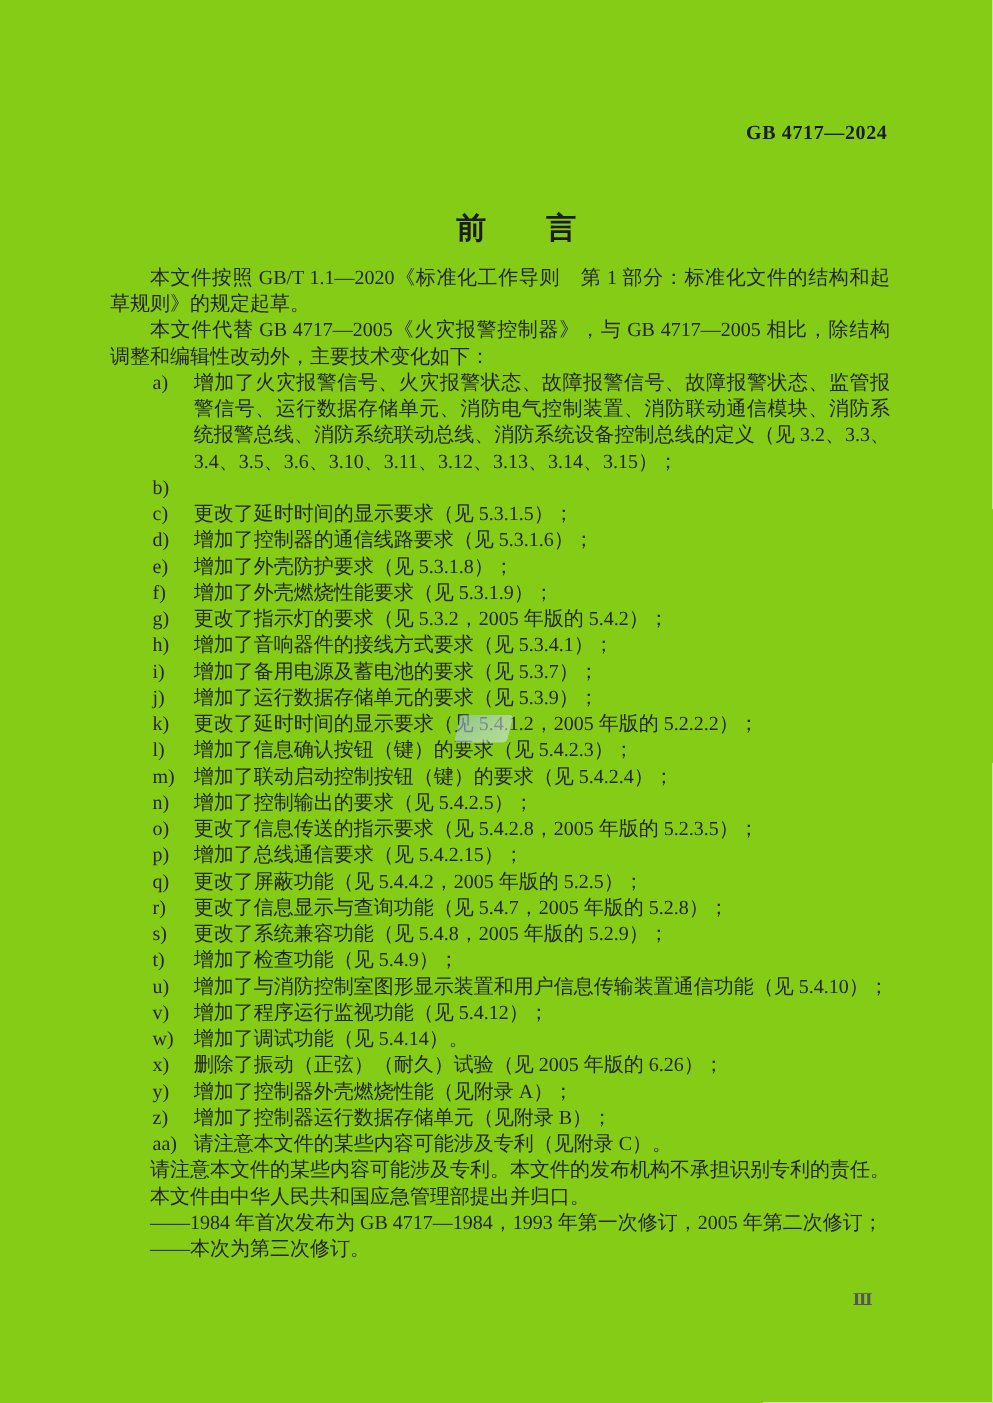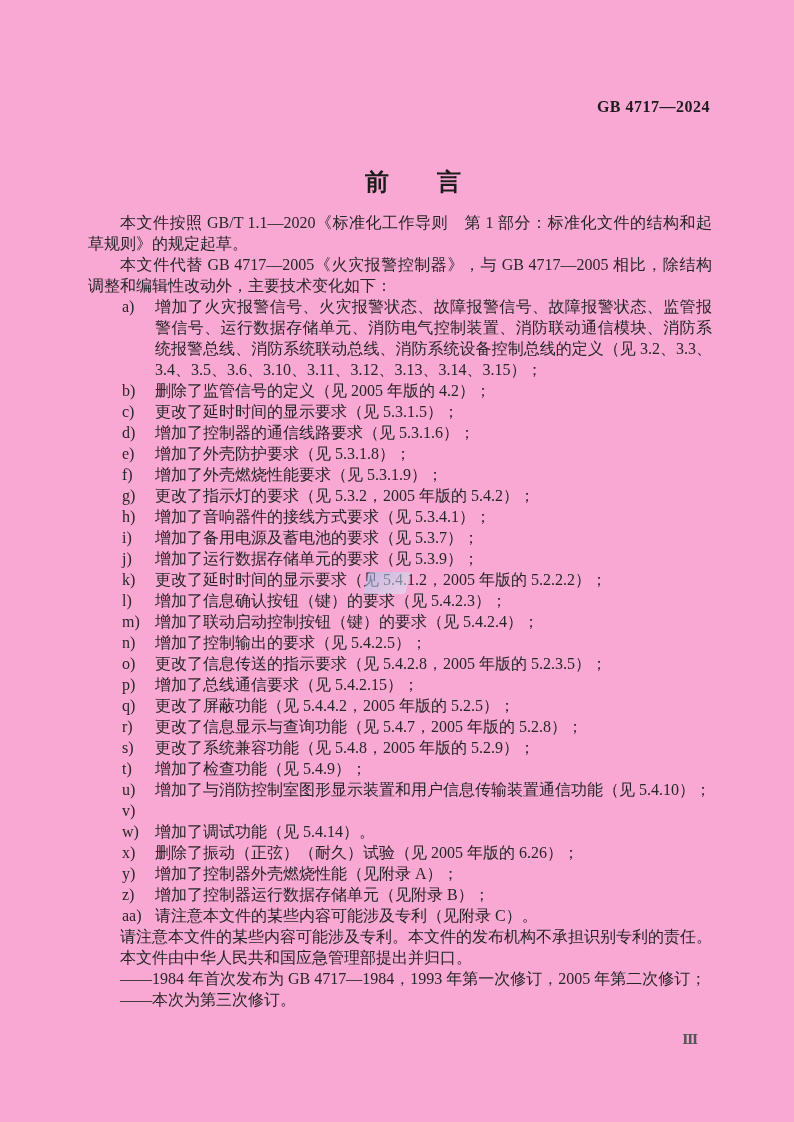--- a/index.html
+++ b/index.html
@@ -1,21 +1,21 @@
 <!DOCTYPE html>
 <html lang="zh"><head>
 <meta charset="utf-8">
 <style>
   html, body { margin: 0; padding: 0; background: #ffffff; }
   .page {
     position: relative;
     width: 794px;
     height: 1122px;
     margin: 0 auto;
-    background: #f9a8d4;
+    background: #84cc16;
     font-family: "Liberation Serif", "DejaVu Serif", serif;
     color: #262626;
     overflow: hidden;
     box-sizing: border-box;
   }
   .doc-code {
     position: absolute;
     top: 98px;
     right: 84px;
     font-size: 16px;
@@ -93,21 +93,20 @@
 
     <div class="change-list">
 
         <div class="li">
           <span class="li-label">a)</span>
           <span class="li-text">增加了火灾报警信号、火灾报警状态、故障报警信号、故障报警状态、监管报警信号、运行数据存储单元、消防电气控制装置、消防联动通信模块、消防系统报警总线、消防系统联动总线、消防系统设备控制总线的定义（见 3.2、3.3、3.4、3.5、3.6、3.10、3.11、3.12、3.13、3.14、3.15）；</span>
         </div>
 
         <div class="li">
           <span class="li-label">b)</span>
-          <span class="li-text">删除了监管信号的定义（见 2005 年版的 4.2）；</span>
         </div>
 
         <div class="li">
           <span class="li-label">c)</span>
           <span class="li-text">更改了延时时间的显示要求（见 5.3.1.5）；</span>
         </div>
 
         <div class="li">
           <span class="li-label">d)</span>
           <span class="li-text">增加了控制器的通信线路要求（见 5.3.1.6）；</span>
@@ -193,20 +192,21 @@
           <span class="li-text">增加了检查功能（见 5.4.9）；</span>
         </div>
 
         <div class="li">
           <span class="li-label">u)</span>
           <span class="li-text">增加了与消防控制室图形显示装置和用户信息传输装置通信功能（见 5.4.10）；</span>
         </div>
 
         <div class="li">
           <span class="li-label">v)</span>
+          <span class="li-text">增加了程序运行监视功能（见 5.4.12）；</span>
         </div>
 
         <div class="li">
           <span class="li-label">w)</span>
           <span class="li-text">增加了调试功能（见 5.4.14）。</span>
         </div>
 
         <div class="li">
           <span class="li-label">x)</span>
           <span class="li-text">删除了振动（正弦）（耐久）试验（见 2005 年版的 6.26）；</span>

